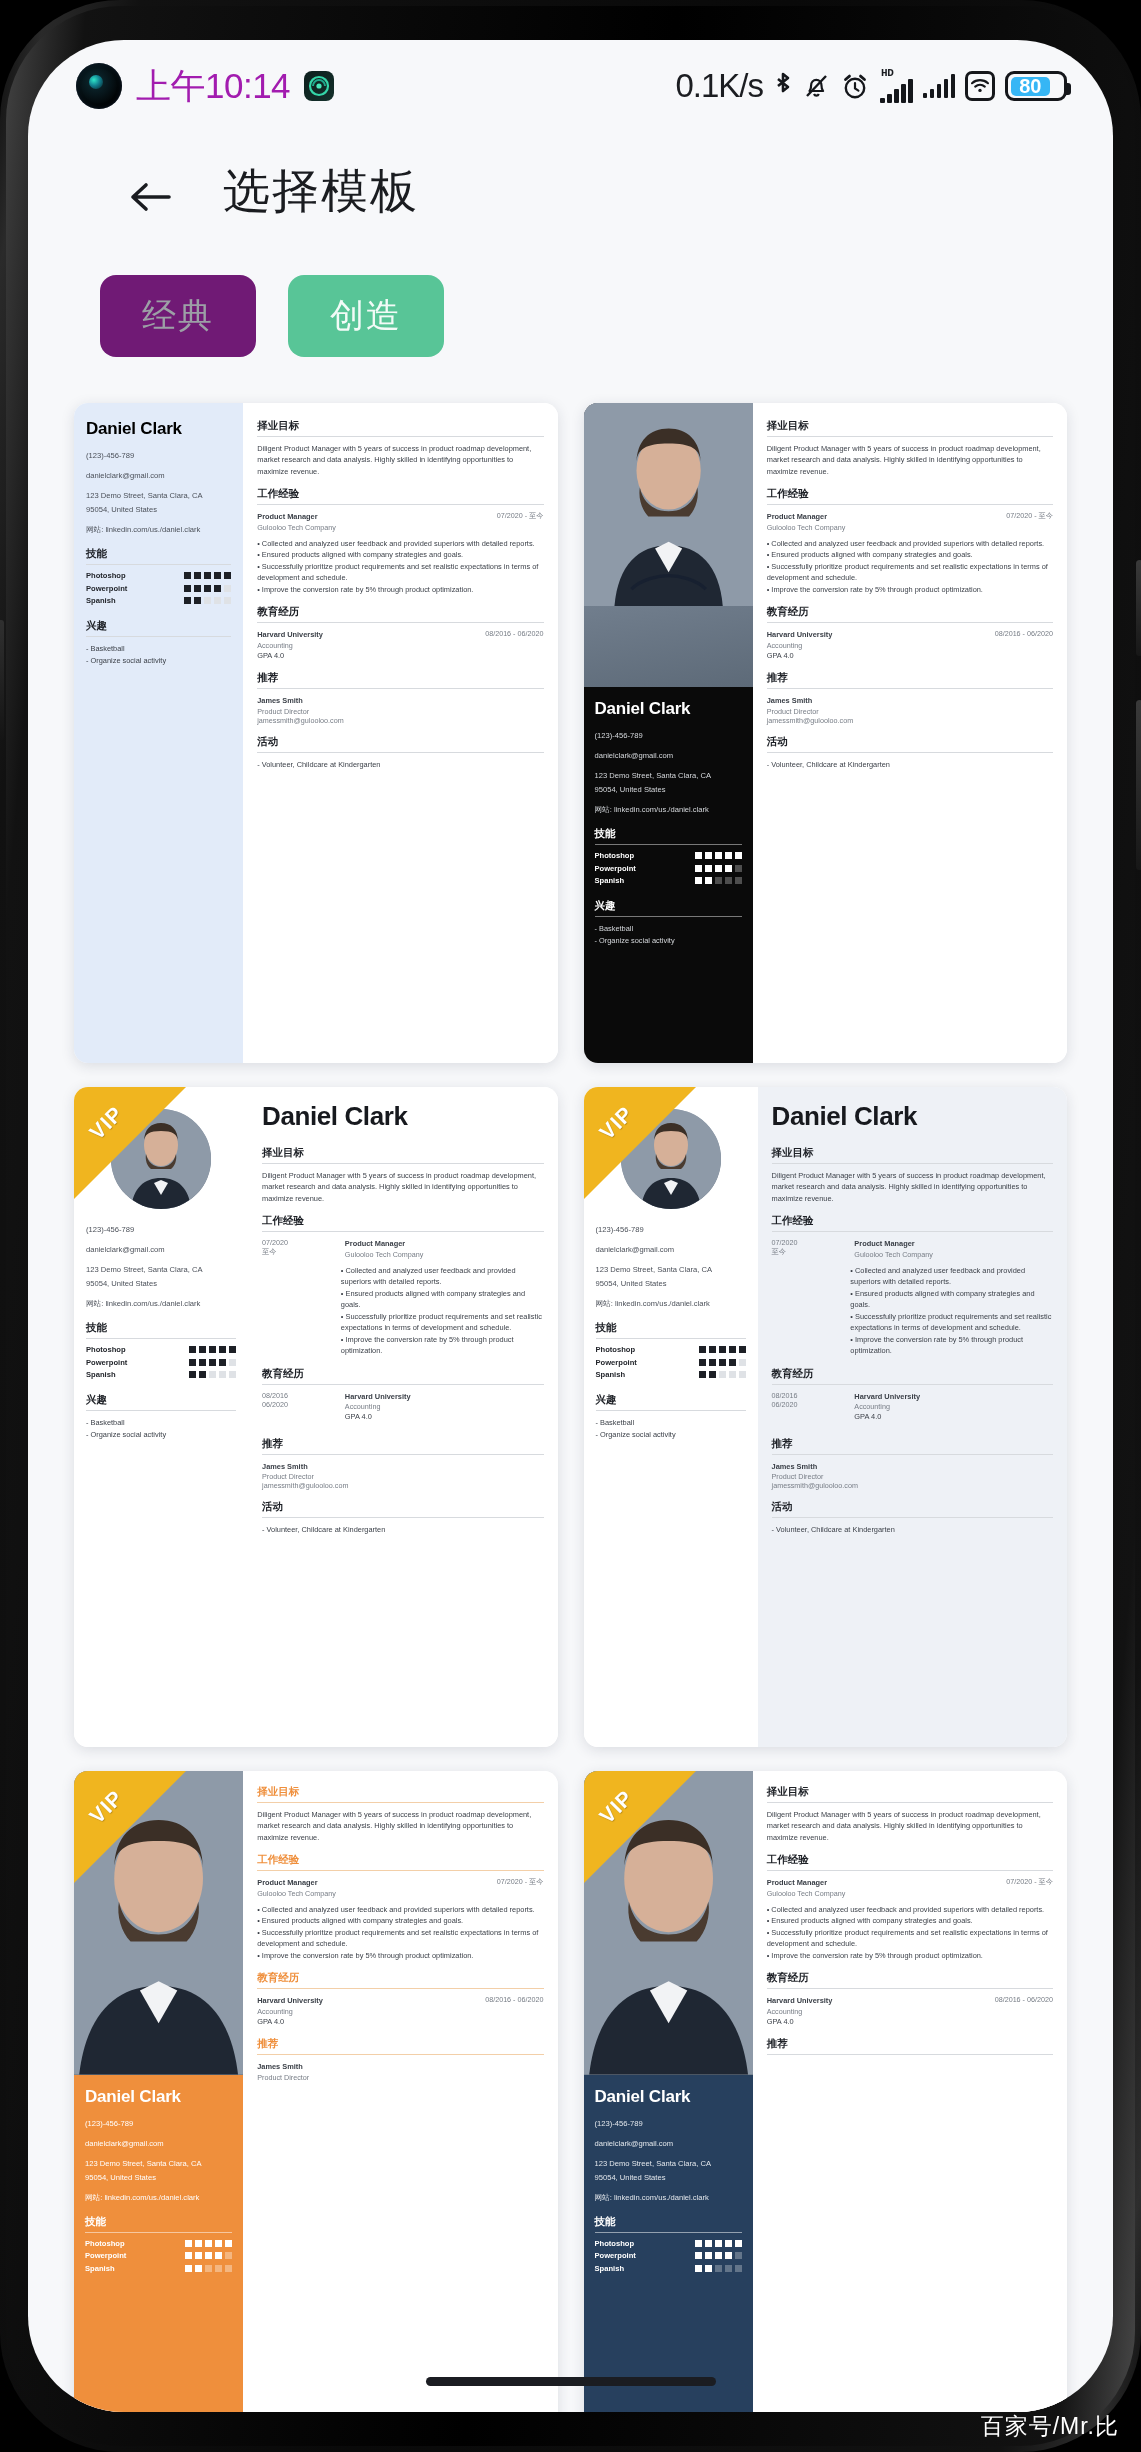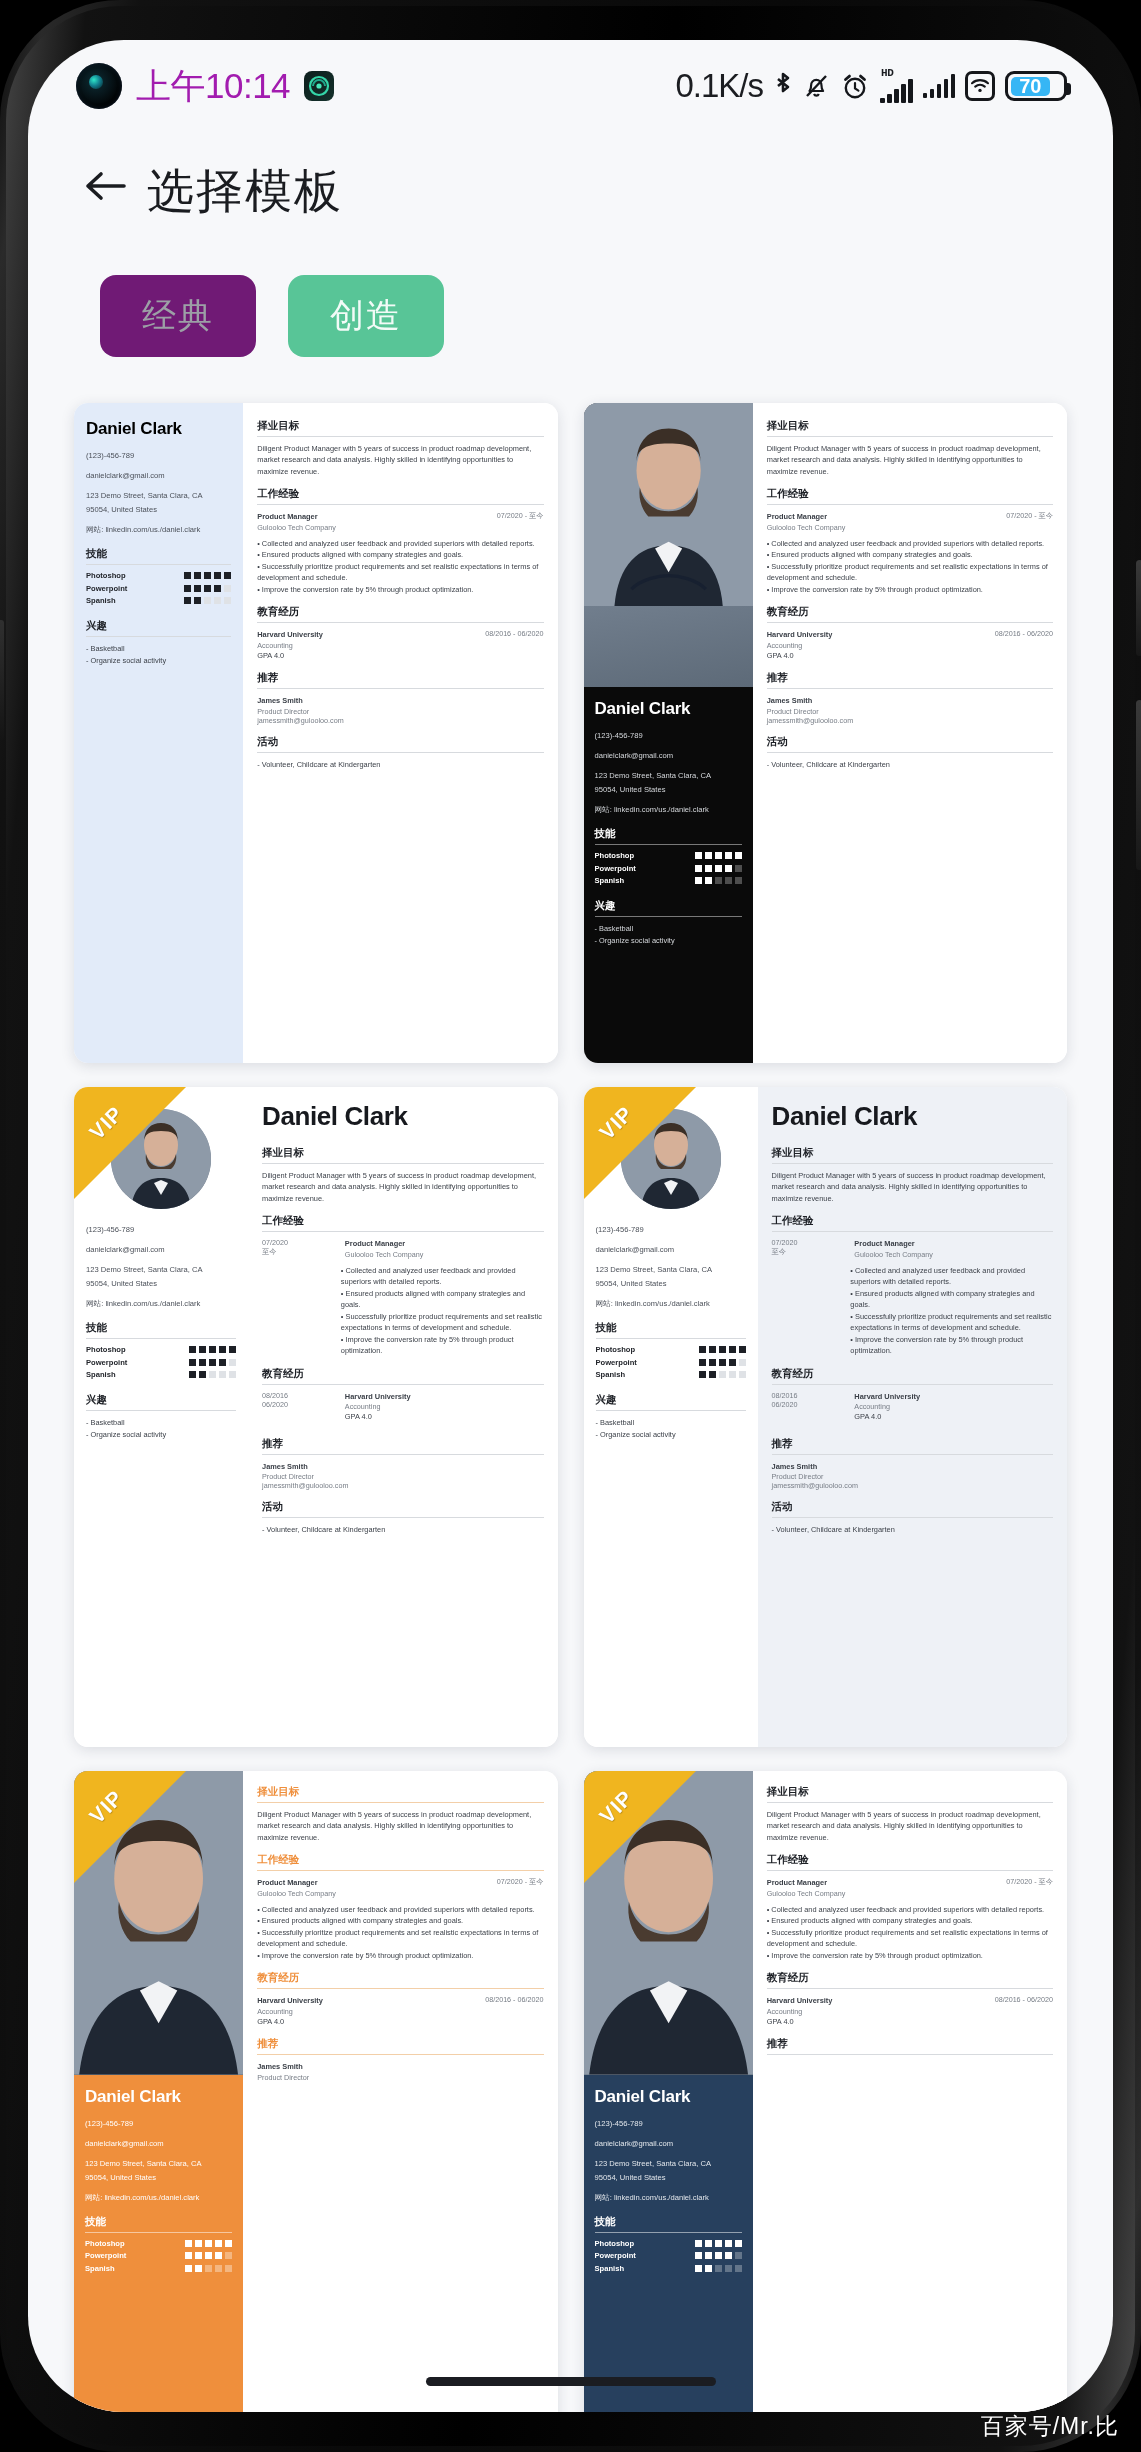--- a/index.html
+++ b/index.html
@@ -89,21 +89,21 @@
     width:62px;height:30px;border:3px solid #15171b;border-radius:9px;
     position:relative; display:flex;align-items:center;padding:2.5px;
   }
   .battery::after{content:"";position:absolute;right:-7px;top:9px;width:5px;height:12px;
     background:#15171b;border-radius:0 3px 3px 0;}
   .batt-fill{height:100%;border-radius:5px;background:#36b6f5;width:78%;
     display:flex;align-items:center;justify-content:center;
     font-size:20px;font-weight:700;color:#fff;}
 
   
-  .page-header { display:flex; align-items:flex-start; gap:15px; padding: 28px 0 0 52px; }
+  .page-header { display:flex; align-items:flex-end; gap:46px; padding: 28px 0 0 52px; margin-left: 45px; }
   .back-arrow { width:52px;height:52px; display:flex;align-items:center;justify-content:center; cursor:pointer;}
   .page-title { font-size:47px; font-weight:500; color:#1a1c20; letter-spacing:2px;}
 
   
   .tabs { display:flex; gap:32px; padding: 52px 0 0 72px; }
   .tab {
     min-width:156px; height:82px; border-radius:16px;
     display:flex;align-items:center;justify-content:center;
     font-size:34px; letter-spacing:2px;
     background:#701a75; color:#9ca0a6; cursor:pointer;
@@ -275,21 +275,21 @@
             </span>
         </div>
         <div class="wifi-box">
           <svg width="20" height="16" viewBox="0 0 20 16">
             <path d="M2 5.2A12 12 0 0 1 18 5.2" fill="none" stroke="#15171b" stroke-width="2.1" stroke-linecap="round"></path>
             <path d="M5.2 8.6a7.6 7.6 0 0 1 9.6 0" fill="none" stroke="#15171b" stroke-width="2.1" stroke-linecap="round"></path>
             <circle cx="10" cy="12.4" r="1.7" fill="#15171b"></circle>
           </svg>
         </div>
         <div class="battery">
-          <div class="batt-fill">70</div>
+          <div class="batt-fill">80</div>
         </div>
       </div>
     </div>
 
     <div class="page-header">
       <div class="back-arrow">
         <svg width="46" height="34" viewBox="0 0 46 34">
           <path d="M18 5L5 17l13 12M5 17h36" fill="none" stroke="#1a1c20" stroke-width="3.6" stroke-linecap="round" stroke-linejoin="round"></path>
         </svg>
       </div>

